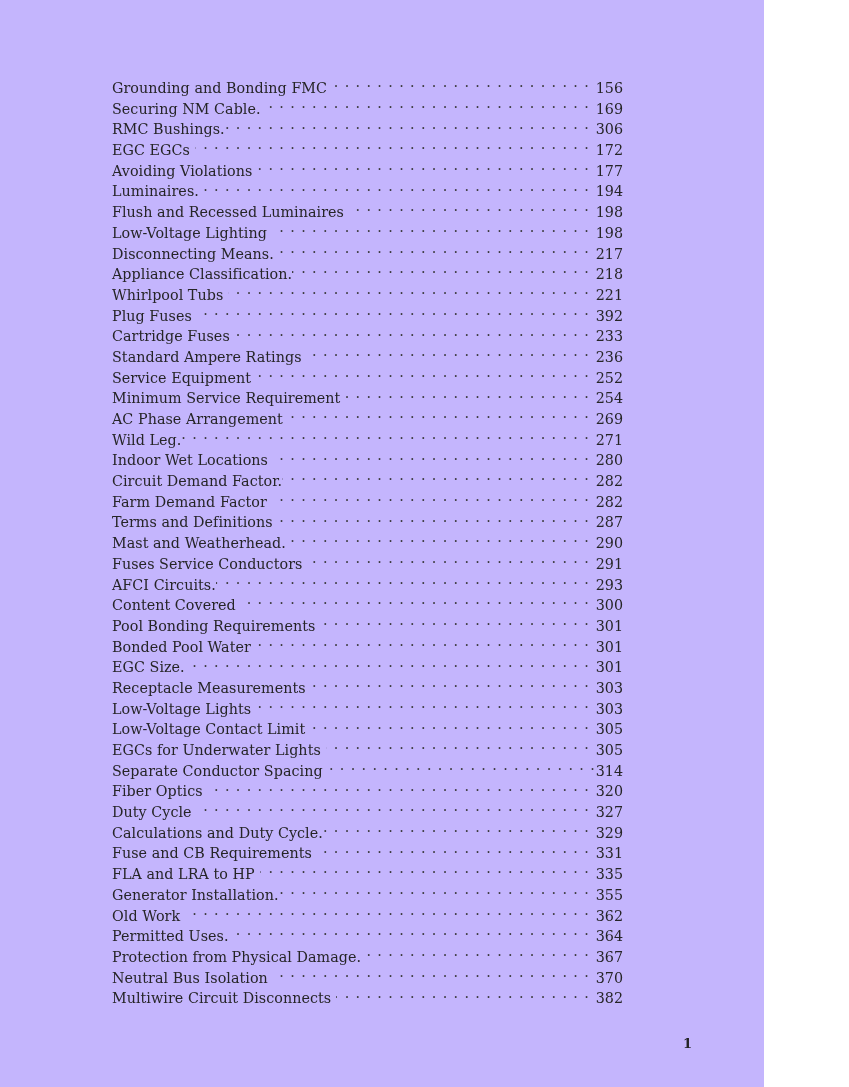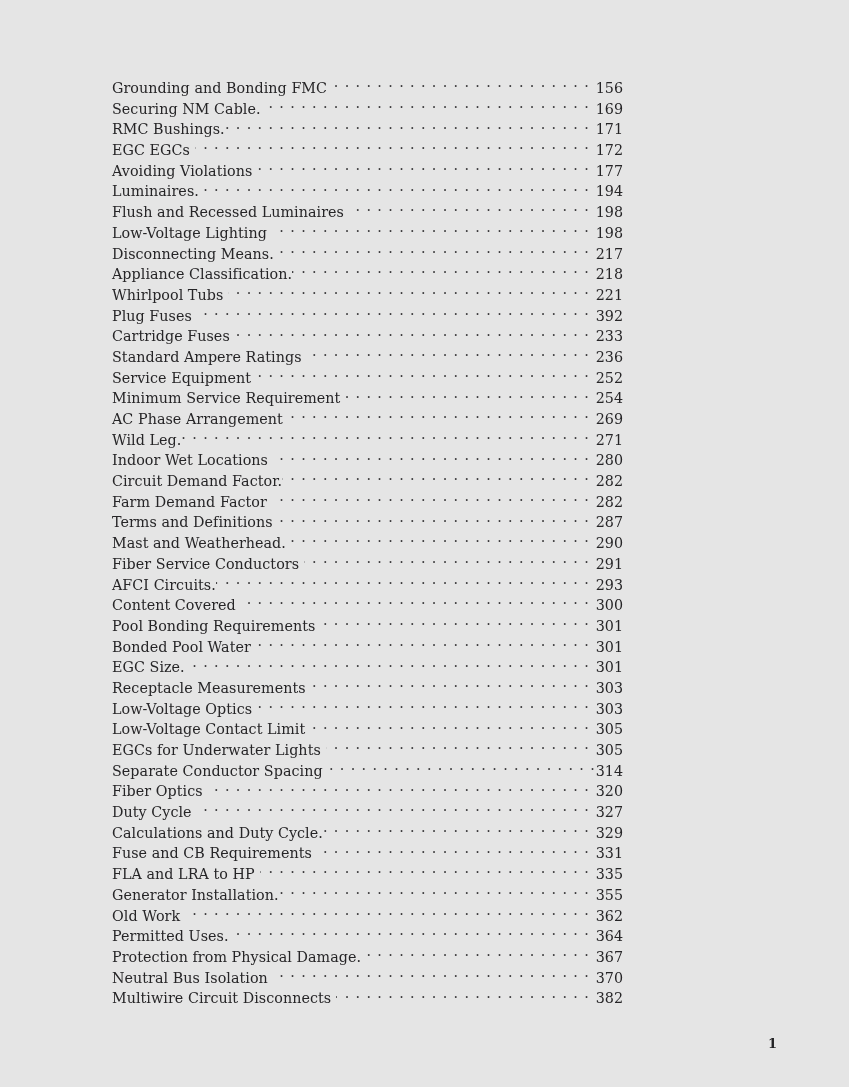--- a/index.html
+++ b/index.html
@@ -3,23 +3,23 @@
 <meta charset="utf-8">
 <title>Table of Contents</title>
 <style>
   html, body {
     margin: 0;
     padding: 0;
     background: #ffffff;
   }
   .page {
     position: relative;
-    width: 849px;
+    width: 764px;
     height: 1087px;
-    background: #e5e5e5;
+    background: #c4b5fd;
     overflow: hidden;
     font-family: "DejaVu Serif", "Liberation Serif", serif;
     color: #1d1d1f;
   }
   .toc {
     position: absolute;
     left: 112px;
     top: 78px;
     width: 511px;
   }
@@ -96,21 +96,21 @@
       <div class="toc-entry">
         <span class="toc-title">Securing NM Cable.</span>
         <span class="toc-gap tight"></span>
         <span class="toc-leader"></span>
         <span class="toc-page">169</span>
       </div>
       <div class="toc-entry">
         <span class="toc-title">RMC Bushings.</span>
         <span class="toc-gap tight"></span>
         <span class="toc-leader"></span>
-        <span class="toc-page">171</span>
+        <span class="toc-page">306</span>
       </div>
       <div class="toc-entry">
         <span class="toc-title">EGC EGCs</span>
         <span class="toc-gap"></span>
         <span class="toc-leader"></span>
         <span class="toc-page">172</span>
       </div>
       <div class="toc-entry">
         <span class="toc-title">Avoiding Violations</span>
         <span class="toc-gap"></span>
@@ -219,21 +219,21 @@
         <span class="toc-leader"></span>
         <span class="toc-page">287</span>
       </div>
       <div class="toc-entry">
         <span class="toc-title">Mast and Weatherhead.</span>
         <span class="toc-gap tight"></span>
         <span class="toc-leader"></span>
         <span class="toc-page">290</span>
       </div>
       <div class="toc-entry">
-        <span class="toc-title">Fiber Service Conductors</span>
+        <span class="toc-title">Fuses Service Conductors</span>
         <span class="toc-gap"></span>
         <span class="toc-leader"></span>
         <span class="toc-page">291</span>
       </div>
       <div class="toc-entry">
         <span class="toc-title">AFCI Circuits.</span>
         <span class="toc-gap tight"></span>
         <span class="toc-leader"></span>
         <span class="toc-page">293</span>
       </div>
@@ -261,21 +261,21 @@
         <span class="toc-leader"></span>
         <span class="toc-page">301</span>
       </div>
       <div class="toc-entry">
         <span class="toc-title">Receptacle Measurements</span>
         <span class="toc-gap"></span>
         <span class="toc-leader"></span>
         <span class="toc-page">303</span>
       </div>
       <div class="toc-entry">
-        <span class="toc-title">Low-Voltage Optics</span>
+        <span class="toc-title">Low-Voltage Lights</span>
         <span class="toc-gap"></span>
         <span class="toc-leader"></span>
         <span class="toc-page">303</span>
       </div>
       <div class="toc-entry">
         <span class="toc-title">Low-Voltage Contact Limit</span>
         <span class="toc-gap"></span>
         <span class="toc-leader"></span>
         <span class="toc-page">305</span>
       </div>

